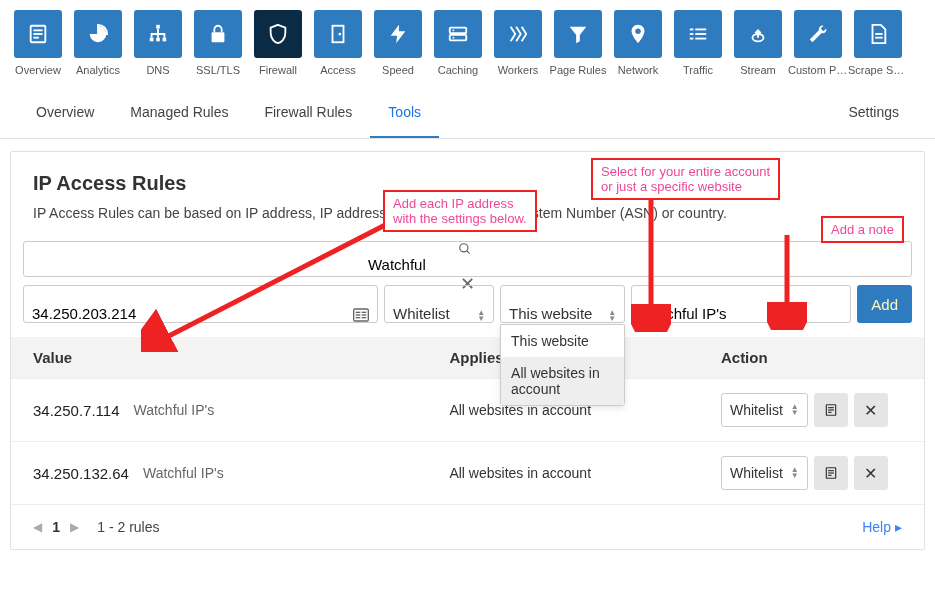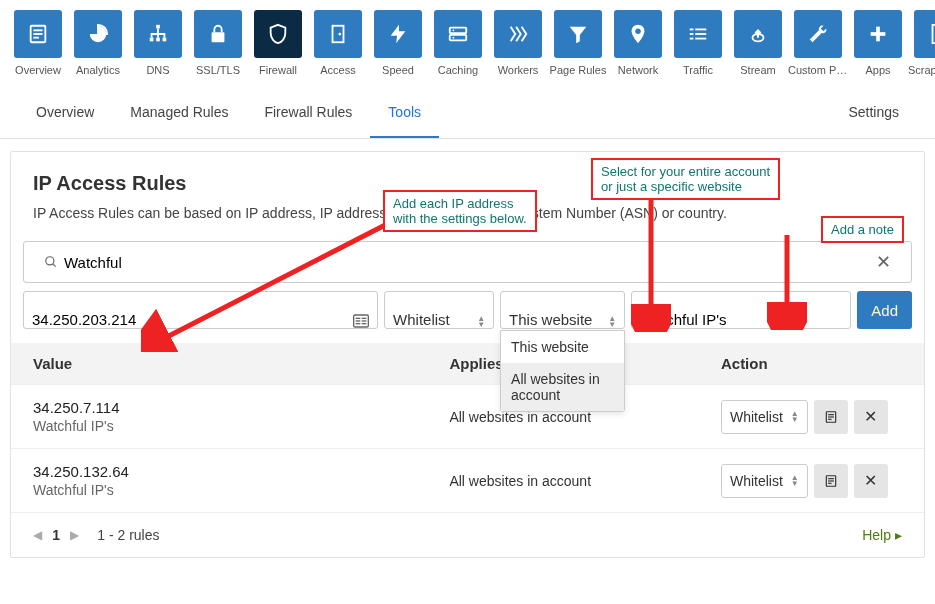--- a/index.html
+++ b/index.html
@@ -15,21 +15,21 @@
 .subtab { padding: 16px 18px; color: #444; cursor: pointer; border-bottom: 2px solid transparent; font-size: 14px; }
 .subtab.active { color: #1a73e8; border-bottom: 2px solid #2f7bbf; }
 .subtab.settings { margin-left: auto; }
 
 .panel { margin: 12px 10px; border: 1px solid #e1e1e1; border-radius: 2px; padding: 0; position: relative; }
 .panel-header { padding: 20px 22px 12px; }
 .panel-header h2 { font-size: 20px; font-weight: 600; margin-bottom: 10px; }
 .panel-header p { color: #444; font-size: 14px; }
 
 .search-row { padding: 8px 12px; }
-.search-input-wrap { position: relative; border: 1px solid #ccc; border-radius: 3px; display: flex; align-items: center; height: 42px; padding: 0 20px; }
+.search-input-wrap { position: relative; border: 1px solid #ccc; border-radius: 3px; display: flex; align-items: center; height: 36px; padding: 0 20px; flex-direction: column; }
 .search-input-wrap .search-icon { color: #666; margin-right: 6px; }
 .search-input-wrap input { border: none; outline: none; flex:1; font-size: 15px; }
 .search-input-wrap .clear-btn { color: #666; cursor: pointer; font-size: 18px; }
 
 .add-row { display: flex; gap: 6px; padding: 0 12px 14px; align-items: stretch; }
 .input-box { border: 1px solid #ccc; border-radius: 3px; height: 38px; display: flex; align-items: flex-end; padding: 0 8px; font-size: 15px; }
 .ip-input { flex: 1; position: relative; }
 .ip-input input { border: none; outline: none; width: 100%; font-size: 15px; }
 .ip-suffix { color: #666; margin-left: auto; }
 .select-box { min-width: 110px; justify-content: space-between; cursor: pointer; position: relative; }
@@ -42,35 +42,35 @@
 .dropdown-item { padding: 8px 10px; cursor: pointer; font-size: 14px; }
 .dropdown-item.hover { background: #eee; }
 
 .table { width: 100%; }
 .table-head { display: flex; background: #f3f3f3; padding: 12px 22px; font-weight: 600; font-size: 15px; }
 .col-value { flex: 2.3; }
 .col-applies { flex: 1.5; }
 .col-action { flex: 1; }
 
 .table-row { display: flex; padding: 14px 22px; border-top: 1px solid #eee; align-items: center; }
-.table-row .col-value { display: flex; flex-direction: column; gap: 2px; }
+.table-row .col-value { display: flex; flex-direction: row; gap: 14px; }
 .ip-text { font-size: 15px; color: #222; }
 .note-text { font-size: 14px; color: #666; }
 .action-cell { display: flex; align-items: center; gap: 6px; }
 .action-select { border: 1px solid #ccc; border-radius: 3px; height: 34px; display: flex; align-items: center; padding: 0 8px; gap: 8px; cursor: pointer; }
 .icon-btn { width: 34px; height: 34px; background: #e5e5e5; border: none; border-radius: 3px; display: flex; align-items: center; justify-content: center; cursor: pointer; color: #333; font-size: 16px; }
 
 .footer { display: flex; align-items: center; padding: 14px 22px; border-top: 1px solid #eee; }
 .pager { display: flex; align-items: center; gap: 10px; color: #888; }
 .pager .pg-btn { cursor: pointer; color: #aaa; font-size: 12px; }
 .pager .pg-num { color: #333; font-weight: 600; }
 .rule-count { margin-left: 18px; color: #444; }
-.help-link { margin-left: auto; color: #4d7c0f; cursor: pointer; display: flex; align-items: center; gap: 4px; }
-
-.callout { position: absolute; border: 2px solid #e22; background: #fff; padding: 4px 8px; color: #0f766e; font-size: 13px; z-index: 20; }
+.help-link { margin-left: auto; color: #3b82f6; cursor: pointer; display: flex; align-items: center; gap: 4px; }
+
+.callout { position: absolute; border: 2px solid #e22; background: #fff; padding: 4px 8px; color: #ec4899; font-size: 13px; z-index: 20; }
 .arrow-svg { position: absolute; z-index: 15; pointer-events:none; }
 
 svg { display: block; }
 </style>
 </head>
 <body>
 
 <div class="nav-tiles" id="nav-tiles">
     <div class="tile">
       <div class="icon-box">
@@ -196,29 +196,20 @@
       </div>
       <div class="label">Stream</div>
     </div>
     <div class="tile">
       <div class="icon-box">
         <svg width="22" height="22" viewBox="0 0 24 24" fill="#fff">
           <path d="M21 6 a4 4 0 0 1 -5 5 L6 21 L3 18 L13 8 a4 4 0 0 1 5 -5 L15 6 L18 9 Z"></path>
         </svg>
       </div>
       <div class="label">Custom Pa...</div>
-    </div>
-    <div class="tile">
-      <div class="icon-box">
-        <svg width="22" height="22" viewBox="0 0 24 24" fill="#fff">
-          <rect x="10" y="4" width="4" height="16"></rect>
-          <rect x="4" y="10" width="16" height="4"></rect>
-        </svg>
-      </div>
-      <div class="label">Apps</div>
     </div>
     <div class="tile">
       <div class="icon-box">
         <svg width="22" height="22" viewBox="0 0 24 24" fill="#fff">
           <path d="M6 2 H15 L20 7 V22 H6 Z" fill="none" stroke="#fff" stroke-width="2"></path>
           <rect x="9" y="11" width="8" height="2"></rect>
           <rect x="9" y="15" width="8" height="2"></rect>
         </svg>
       </div>
       <div class="label">Scrape Shi...</div>

